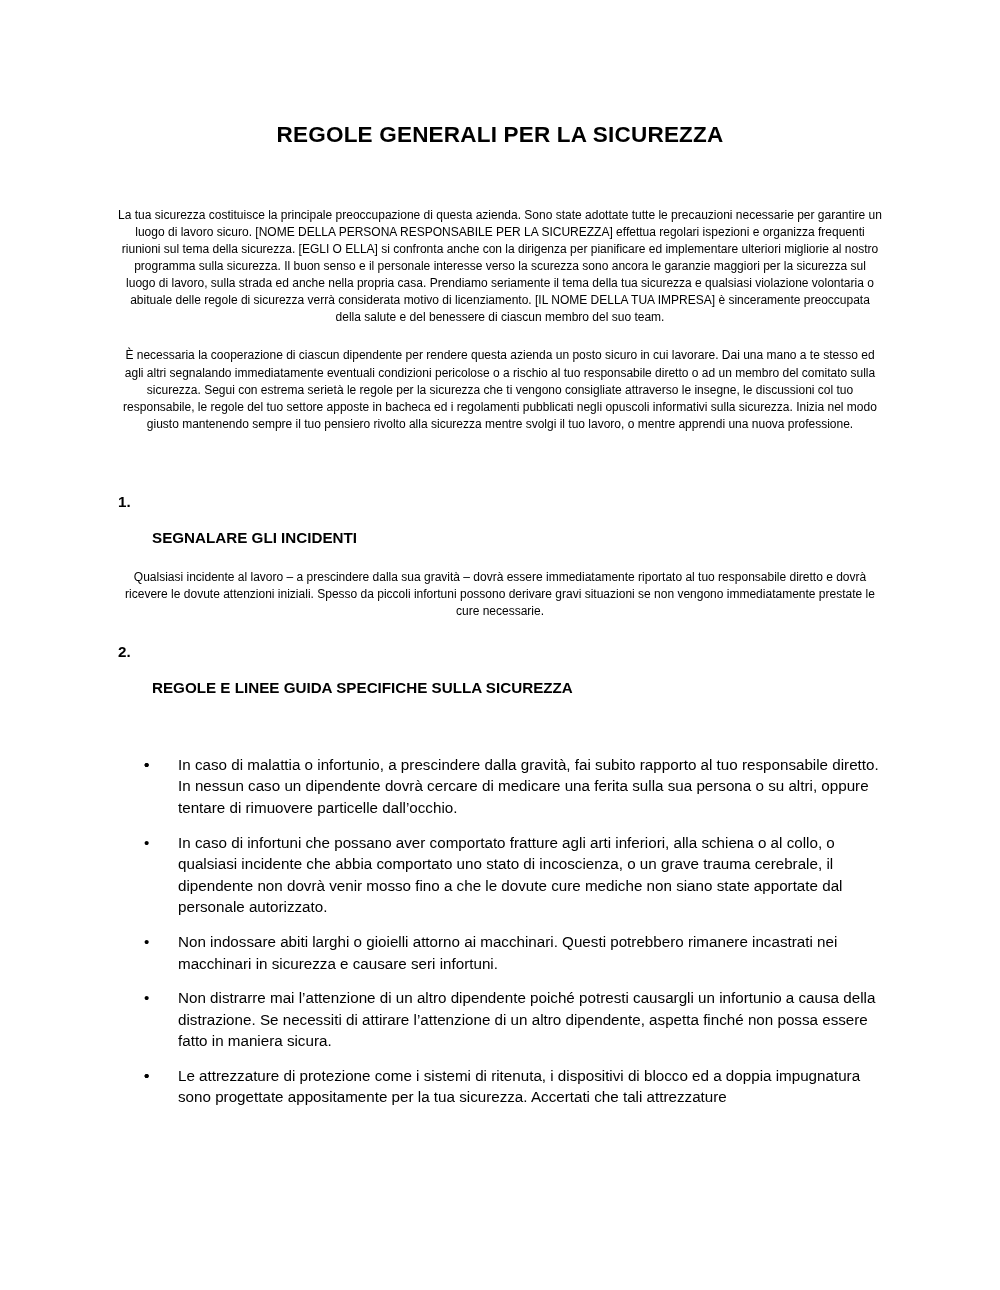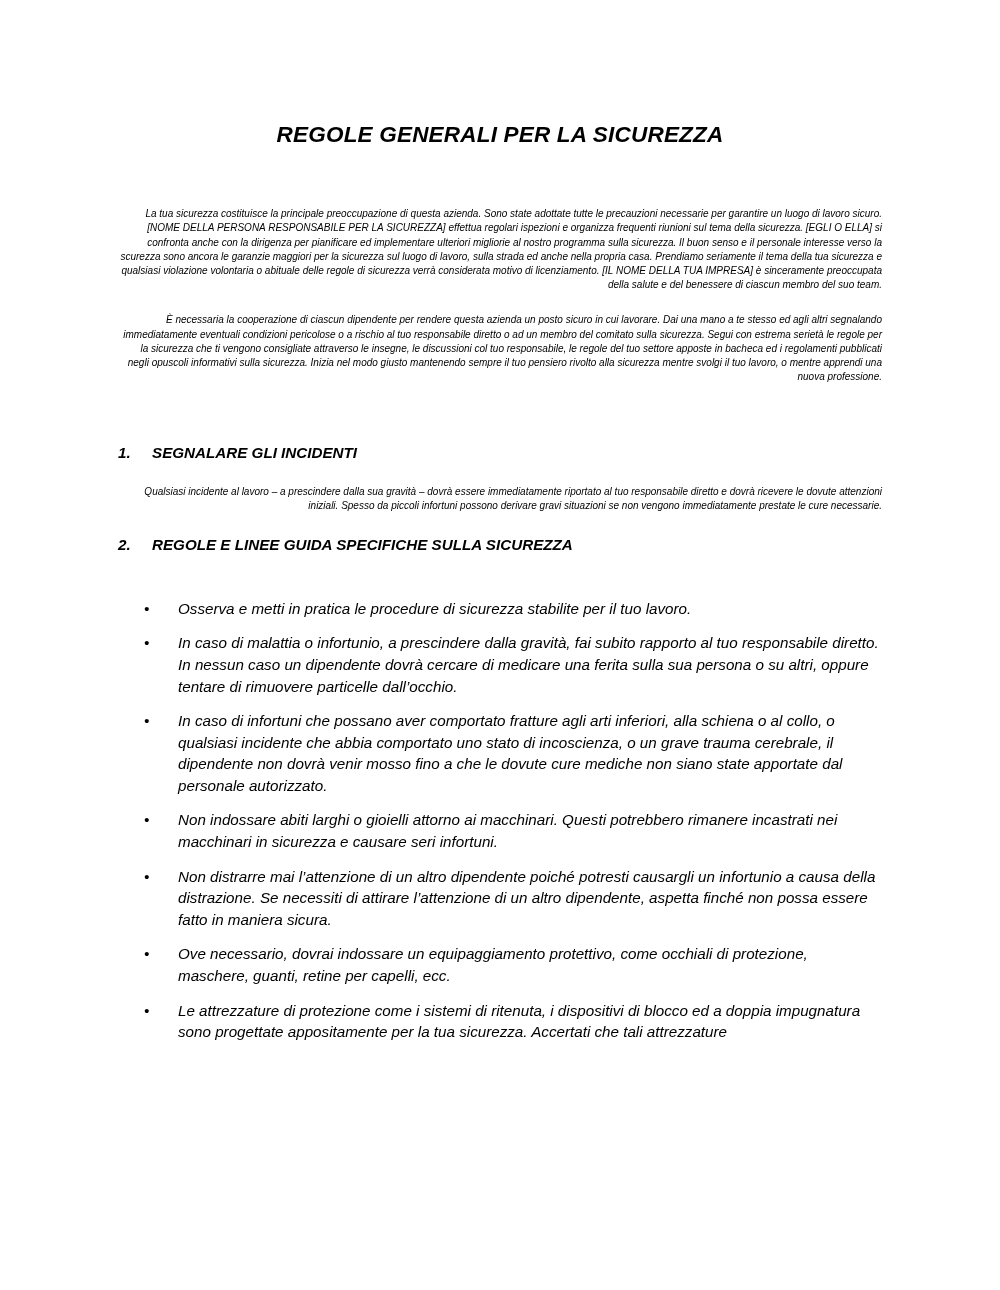--- a/index.html
+++ b/index.html
@@ -14,51 +14,51 @@
     color: #000000;
     overflow: hidden;
   }
   .page {
     position: relative;
     width: 1000px;
     height: 1290px;
     background: #ffffff;
     box-sizing: border-box;
     padding: 96px 118px 16px 118px;
-    font-style: italic;
   }
   .doc-title {
     text-align: center;
     font-size: 22.5px;
     font-weight: bold;
     letter-spacing: 0.2px;
     margin: 24px 0 0 0;
     line-height: 1.3;
   }
   .para {
-    font-size: 10px;
+    font-size: 12px;
     line-height: 1.42;
-    text-align: right;
+    text-align: center;
     margin: 0;
   }
   .spacer-lg { height: 58px; }
   .spacer-md { height: 21px; }
 
   .section-heading {
     display: flex;
     font-size: 15.2px;
     font-weight: bold;
     line-height: 1.42;
   }
   .section-num {
     width: 34px;
     flex: 0 0 34px;
   }
   .section-text {
     flex: 1 1 auto;
+    margin-top: 36px;
   }
 
   ul.bullets {
     list-style: none;
     margin: 0;
     padding: 0;
   }
   ul.bullets li {
     position: relative;
     font-size: 15.2px;
@@ -111,41 +111,39 @@
   </div>
 
   <div class="spacer-md"></div>
 
 
   <div class="spacer-md"></div>
 
   <ul class="bullets">
     <li>
       <span class="bullet-dot">•</span>
-      <span>Osserva e metti in pratica le procedure di sicurezza stabilite per il tuo lavoro.</span>
     </li>
     <li>
       <span class="bullet-dot">•</span>
       <span>In caso di malattia o infortunio, a prescindere dalla gravità, fai subito rapporto al tuo responsabile diretto. In nessun caso un dipendente dovrà cercare di medicare una ferita sulla sua persona o su altri, oppure tentare di rimuovere particelle dall’occhio.</span>
     </li>
     <li>
       <span class="bullet-dot">•</span>
       <span>In caso di infortuni che possano aver comportato fratture agli arti inferiori, alla schiena o al collo, o qualsiasi incidente che abbia comportato uno stato di incoscienza, o un grave trauma cerebrale, il dipendente non dovrà venir mosso fino a che le dovute cure mediche non siano state apportate dal personale autorizzato.</span>
     </li>
     <li>
       <span class="bullet-dot">•</span>
       <span>Non indossare abiti larghi o gioielli attorno ai macchinari. Questi potrebbero rimanere incastrati nei macchinari in sicurezza e causare seri infortuni.</span>
     </li>
     <li>
       <span class="bullet-dot">•</span>
       <span>Non distrarre mai l’attenzione di un altro dipendente poiché potresti causargli un infortunio a causa della distrazione. Se necessiti di attirare l’attenzione di un altro dipendente, aspetta finché non possa essere fatto in maniera sicura.</span>
     </li>
     <li>
       <span class="bullet-dot">•</span>
-      <span>Ove necessario, dovrai indossare un equipaggiamento protettivo, come occhiali di protezione, maschere, guanti, retine per capelli, ecc.</span>
     </li>
     <li>
       <span class="bullet-dot">•</span>
       <span>Le attrezzature di protezione come i sistemi di ritenuta, i dispositivi di blocco ed a doppia impugnatura sono progettate appositamente per la tua sicurezza. Accertati che tali attrezzature</span>
     </li>
   </ul>
 
 </div>
 
 </body></html>

